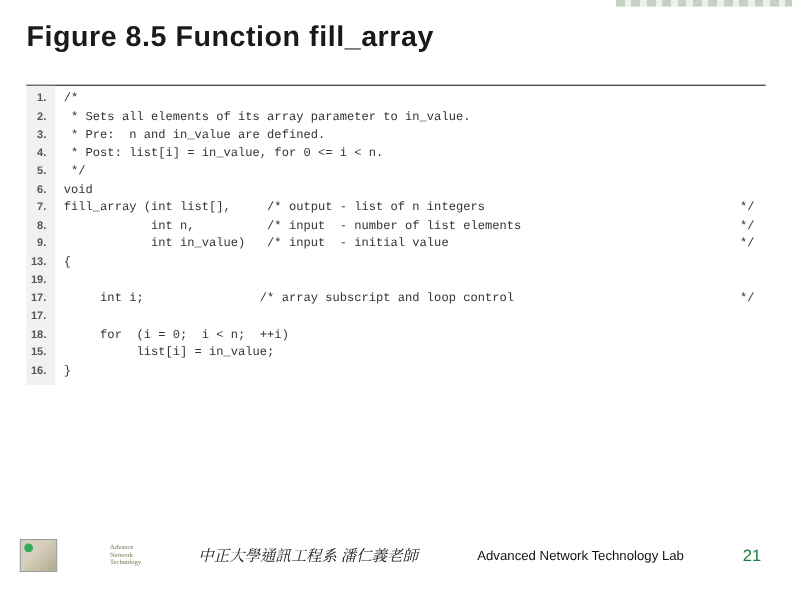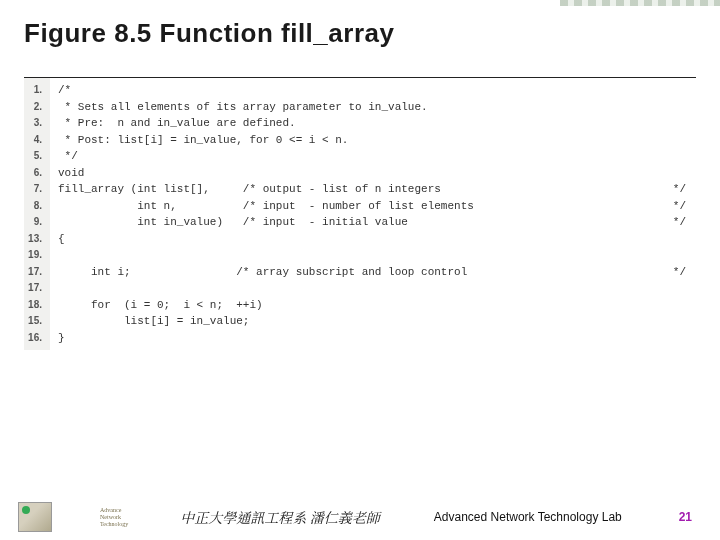--- a/index.html
+++ b/index.html
@@ -47,21 +47,21 @@
   .code {
     padding: 4px 0 4px 8px;
     flex: 1;
     white-space: pre;
   }
   .code .row { display: flex; height: 16.5px; }
   .code .left { flex: 0 0 auto; }
   .code .right { margin-left: auto; padding-right: 10px; }
   .footer {
     position: absolute;
-    bottom: 8px;
+    bottom: 20px;
     left: 0;
     width: 100%;
     display: flex;
     align-items: center;
     padding: 0 28px 0 18px;
     font-size: 13px;
     gap: 44px;
   }
   .footer-logo {
     width: 34px; height: 30px;
@@ -85,23 +85,22 @@
     font-size: 14px;
     color: #222;
   }
   .footer-en {
     font-size: 12px;
     color: #111;
     margin-left: 10px;
   }
   .pagenum {
     margin-left: auto;
-    font-size: 12px;
-    color: #a21caf;
-    font-weight: bold;
+    font-size: 15px;
+    color: #15803d;
   }
   .top-deco{
     position:absolute; top:0; right:0; width:160px; height:6px;
     background: repeating-linear-gradient(90deg,#5a7b55 0 8px,#c9d6c6 8px 14px);
     opacity:.35;
   }
 </style>
 </head>
 <body>
 

